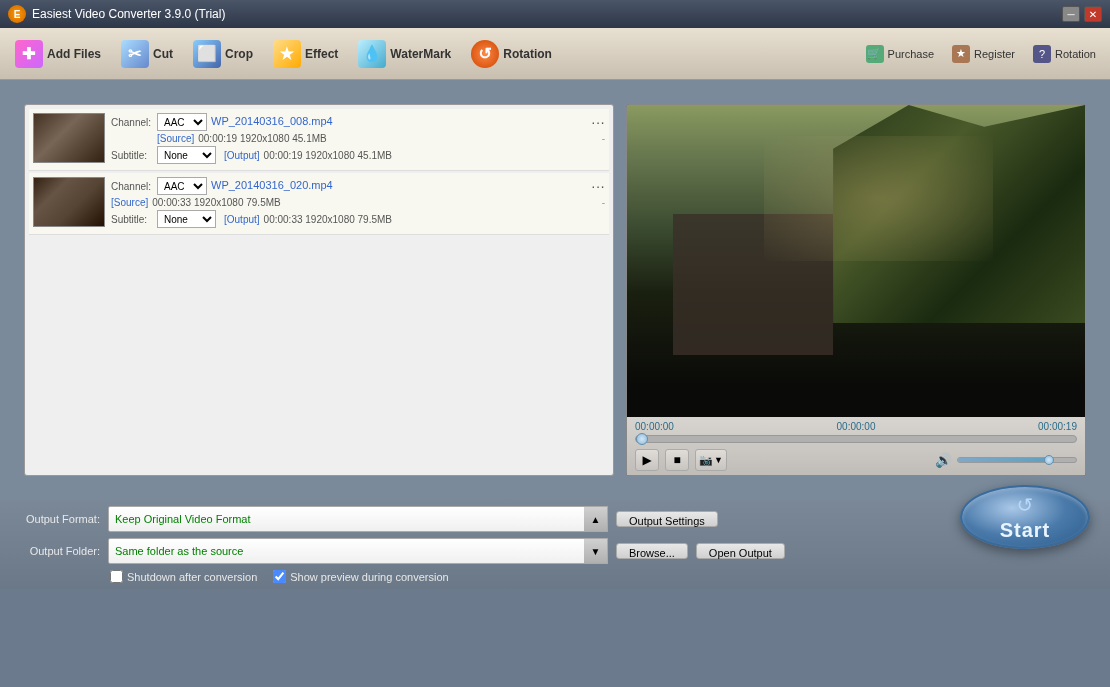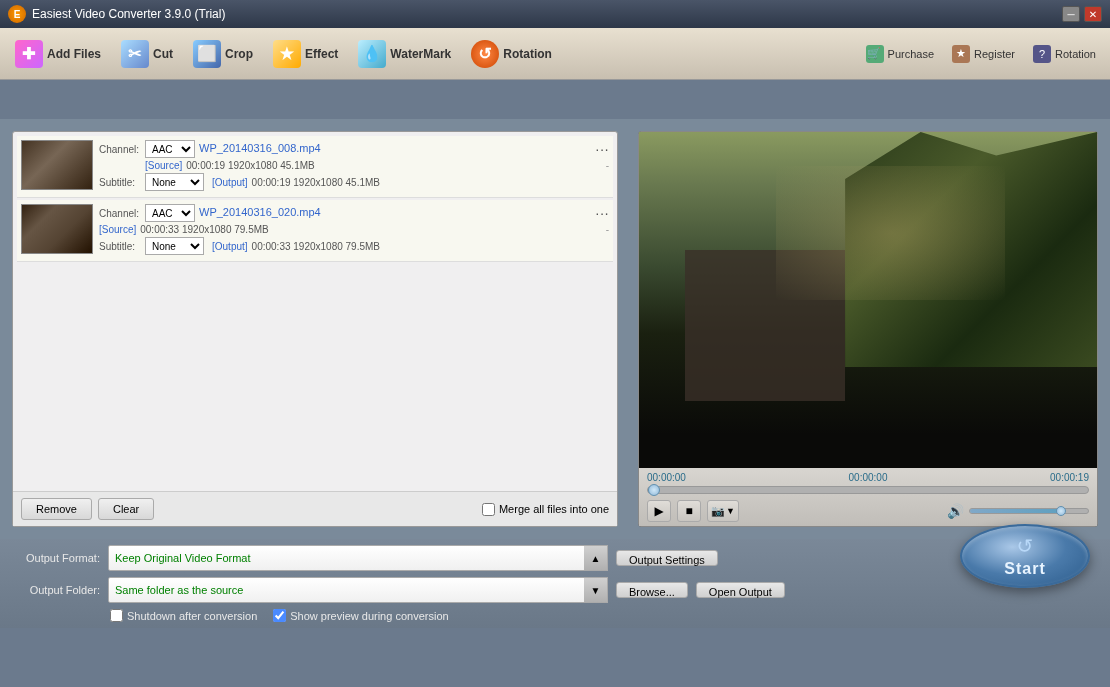--- a/index.html
+++ b/index.html
@@ -97,23 +97,22 @@
     }
     .ri-purchase .small-icon { background: #5a7; }
     .ri-register .small-icon { background: #a75; }
     .ri-tutorial .small-icon { background: #558; }
 
     
     #main-content {
       display: flex;
       height: 420px;
       background: #7a8a9a;
-      padding: 12px;
-      gap: 20px;
-      margin-top: 39px;
+      padding: 24px;
+      gap: 12px;
     }
 
     
     #file-panel {
       flex: 1;
       background: #f0eff0;
       border: 1px solid #999;
       border-radius: 3px;
       display: flex;
       flex-direction: column;
@@ -386,21 +385,21 @@
       background: radial-gradient(ellipse at 40% 35%, #aac8e8, #4a7aaa, #2a5a8a);
       border: 2px solid #3a6a9a;
       border-radius: 50%;
       display: flex; align-items: center; justify-content: center;
       cursor: pointer;
       box-shadow: 0 4px 12px rgba(0,0,0,0.4), inset 0 2px 4px rgba(255,255,255,0.3);
       flex-direction: column;
       gap: 2px;
     }
     .start-icon { font-size: 20px; color: #b8d8f8; }
-    .start-label { font-size: 16px; font-weight: bold; color: #e8f4ff; letter-spacing: 1px; }
+    .start-label { font-size: 20px; font-weight: bold; color: #e8f4ff; letter-spacing: 1px; }
 
     #bottom-area { position: relative; }
   </style>
 </head>
 <body>
 
 <div id="titlebar">
   <div class="app-icon">
     <span>E</span>
   </div>
@@ -512,28 +511,20 @@
               <option>None</option><option>English</option>
             </select>
             <span style="color:#36c;margin-left:4px;">[Output]</span>
             <span style="color:#555;">  00:00:33  1920x1080  79.5MB</span>
           </div>
         </div>
       </div>
 
     </div>
 
-    <div id="file-actions">
-      <button class="action-btn">Remove</button>
-      <button class="action-btn">Clear</button>
-      <div class="merge-checkbox">
-        <input type="checkbox" style="">
-        <span>Merge all files into one</span>
-      </div>
-    </div>
   </div>
 
   <div id="preview-panel">
     <div id="video-preview">
       <div class="scene-bg"></div>
       <div class="scene-building"></div>
       <div class="scene-trees"></div>
       <div class="scene-smoke"></div>
     </div>
     <div id="video-controls">

